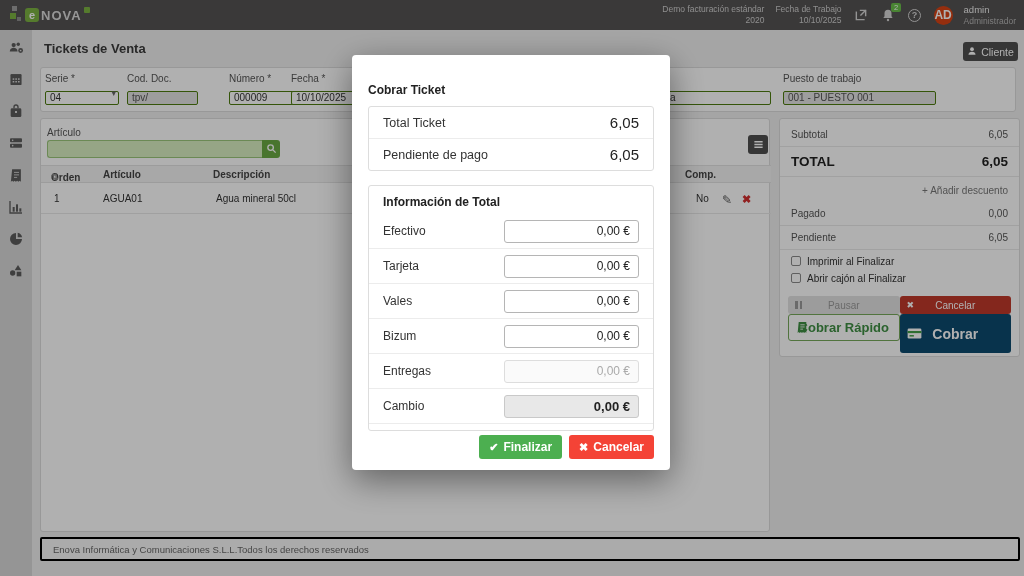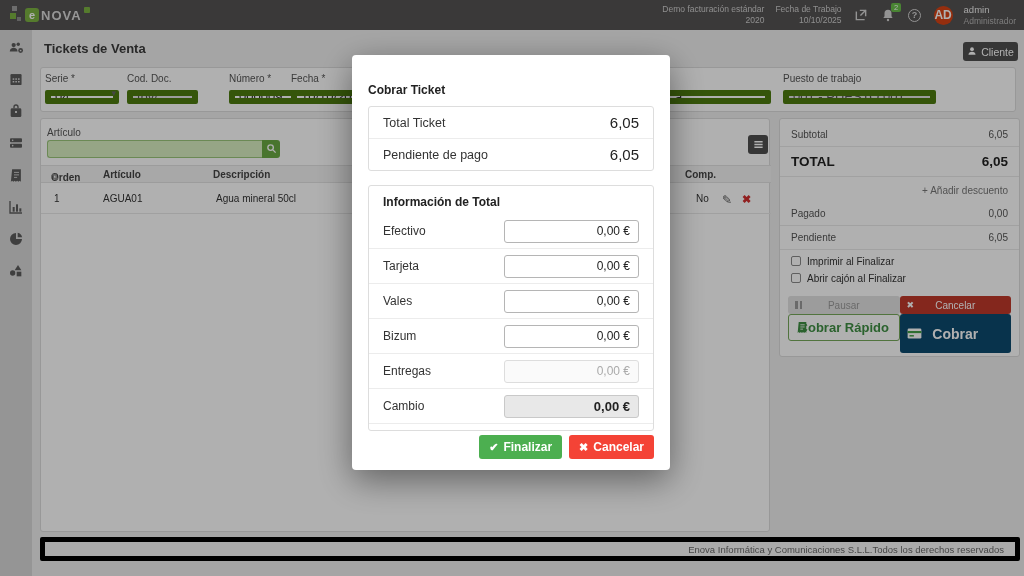--- a/index.html
+++ b/index.html
@@ -33,21 +33,21 @@
   .side-item svg{fill:#5c5c5c;}
 
   
   .page-title{position:absolute;left:44px;top:41px;font-size:13px;font-weight:bold;color:#3a3a3a;}
   .client-btn{position:absolute;left:963px;top:42px;width:55px;height:19px;background:#4f4f4f;border-radius:3px;color:#fff;font-size:10.5px;display:flex;align-items:center;justify-content:center;gap:4px;cursor:pointer;}
 
   .card{position:absolute;background:#fff;border:1px solid #dcdcdc;border-radius:3px;}
   .card-doc{left:40px;top:67px;width:976px;height:45px;}
   .fld{position:absolute;}
   .fld label{display:block;font-size:10px;color:#555;margin-bottom:3px;white-space:nowrap;}
-  .inp{height:14px;border:6px solid #4d7c0f;border-radius:2px;background:#fff;font-size:13px;color:#333;padding:0 4px;width:100%;}
+  .inp{height:14px;border:1px solid #4d7c0f;border-radius:2px;background:#fff;font-size:10px;color:#333;padding:0 4px;width:100%;}
   .inp[disabled],.inp.disabled{background:#e4e4e4;color:#555;}
   .sel{position:relative;}
   .sel .chev{position:absolute;right:3px;top:1px;font-size:9px;color:#666;}
 
   .card-table{left:40px;top:118px;width:730px;height:414px;}
   .art-label{position:absolute;left:6px;top:8px;font-size:10px;color:#555;}
   .search-wrap{position:absolute;left:6px;top:21px;width:233px;height:18px;display:flex;}
   .search-input{flex:1;height:18px;background:#d9efc3;border:1px solid #9cc77c;border-right:none;border-radius:3px 0 0 3px;padding:0 4px;font-size:10px;}
   .search-btn{width:18px;height:18px;background:#6aaa43;border:none;border-radius:0 3px 3px 0;display:flex;align-items:center;justify-content:center;cursor:pointer;}
   .list-btn{position:absolute;left:707px;top:16px;width:20px;height:19px;background:#4f4f4f;border-radius:3px;display:flex;align-items:center;justify-content:center;cursor:pointer;}
@@ -75,21 +75,21 @@
   .btn .lft{position:absolute;left:7px;display:flex;align-items:center;}
   .btn-pause{height:18px;background:#e2e2e2;color:#9a9a9a;font-size:10px;}
   .pbars{display:flex;gap:2px;}
   .pbars i{display:block;width:2.5px;height:8px;background:#9a9a9a;}
   .btn-cancel-sm{height:18px;background:#c0392b;color:#fff;font-size:10px;}
   .btn-cancel-sm .lft{font-size:9px;}
   .btn-quick{height:27px;background:#fff;border:1px solid #76a85a;color:#3f8f43;font-size:13px;font-weight:bold;}
   .btn-charge{height:39px;background:#0c4a6e;color:#fff;font-size:14px;font-weight:bold;}
 
   
-  .footer{position:absolute;left:40px;top:537px;width:980px;height:24px;background:#f8f8f8;border:5px solid #000000;border-radius:2px;display:flex;align-items:center;justify-content:flex-end;padding:0 11px;font-size:9.5px;color:#666;}
+  .footer{position:absolute;left:40px;top:537px;width:980px;height:24px;background:#f8f8f8;border:2px solid #000000;border-radius:2px;display:flex;align-items:center;justify-content:flex-start;padding:0 11px;font-size:9.5px;color:#666;}
 
   
   .backdrop{position:absolute;inset:0;background:rgba(0,0,0,0.31);z-index:50;}
   .modal{position:absolute;left:352px;top:55px;width:318px;height:415px;background:#fff;border-radius:4px;box-shadow:0 10px 35px rgba(0,0,0,0.45);z-index:100;}
   .modal-title{padding:28px 16px 9px;font-size:12px;font-weight:bold;color:#222;}
   .mbox{margin:0 16px;border:1px solid #ddd;border-radius:3px;}
   .mtrow{display:flex;justify-content:space-between;align-items:center;padding:7px 14px;}
   .mtrow + .mtrow{border-top:1px solid #ececec;}
   .mtrow .lbl{font-size:12.5px;color:#333;}
   .mtrow .val{font-size:15px;color:#222;}

